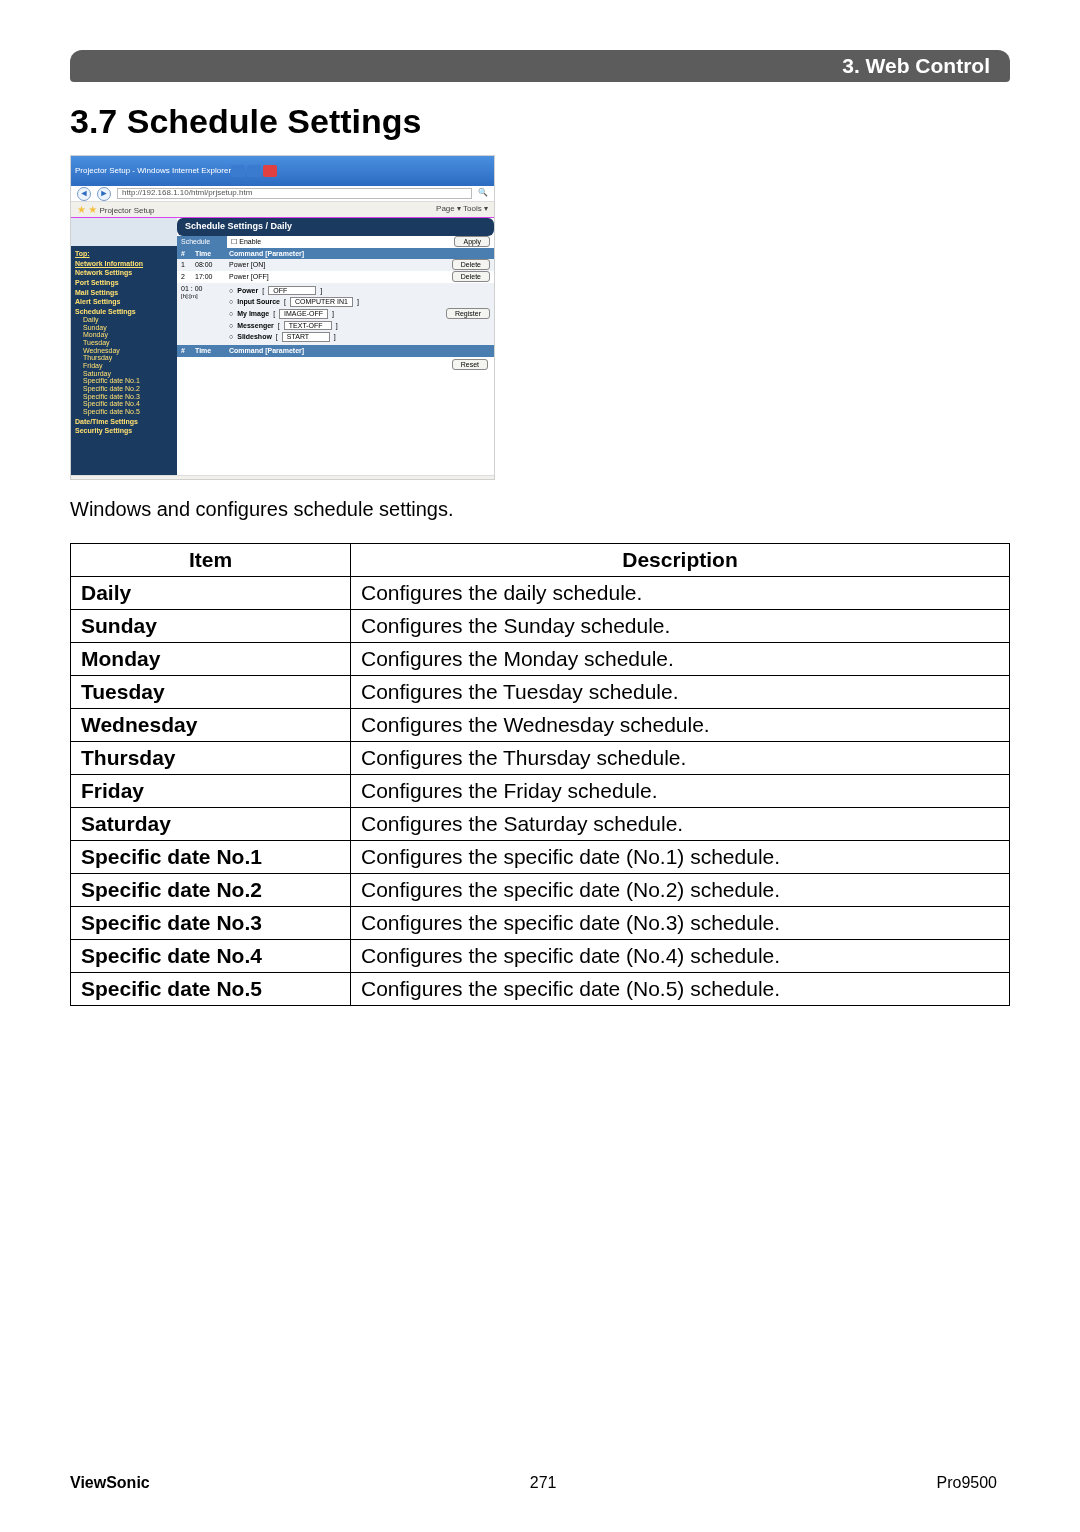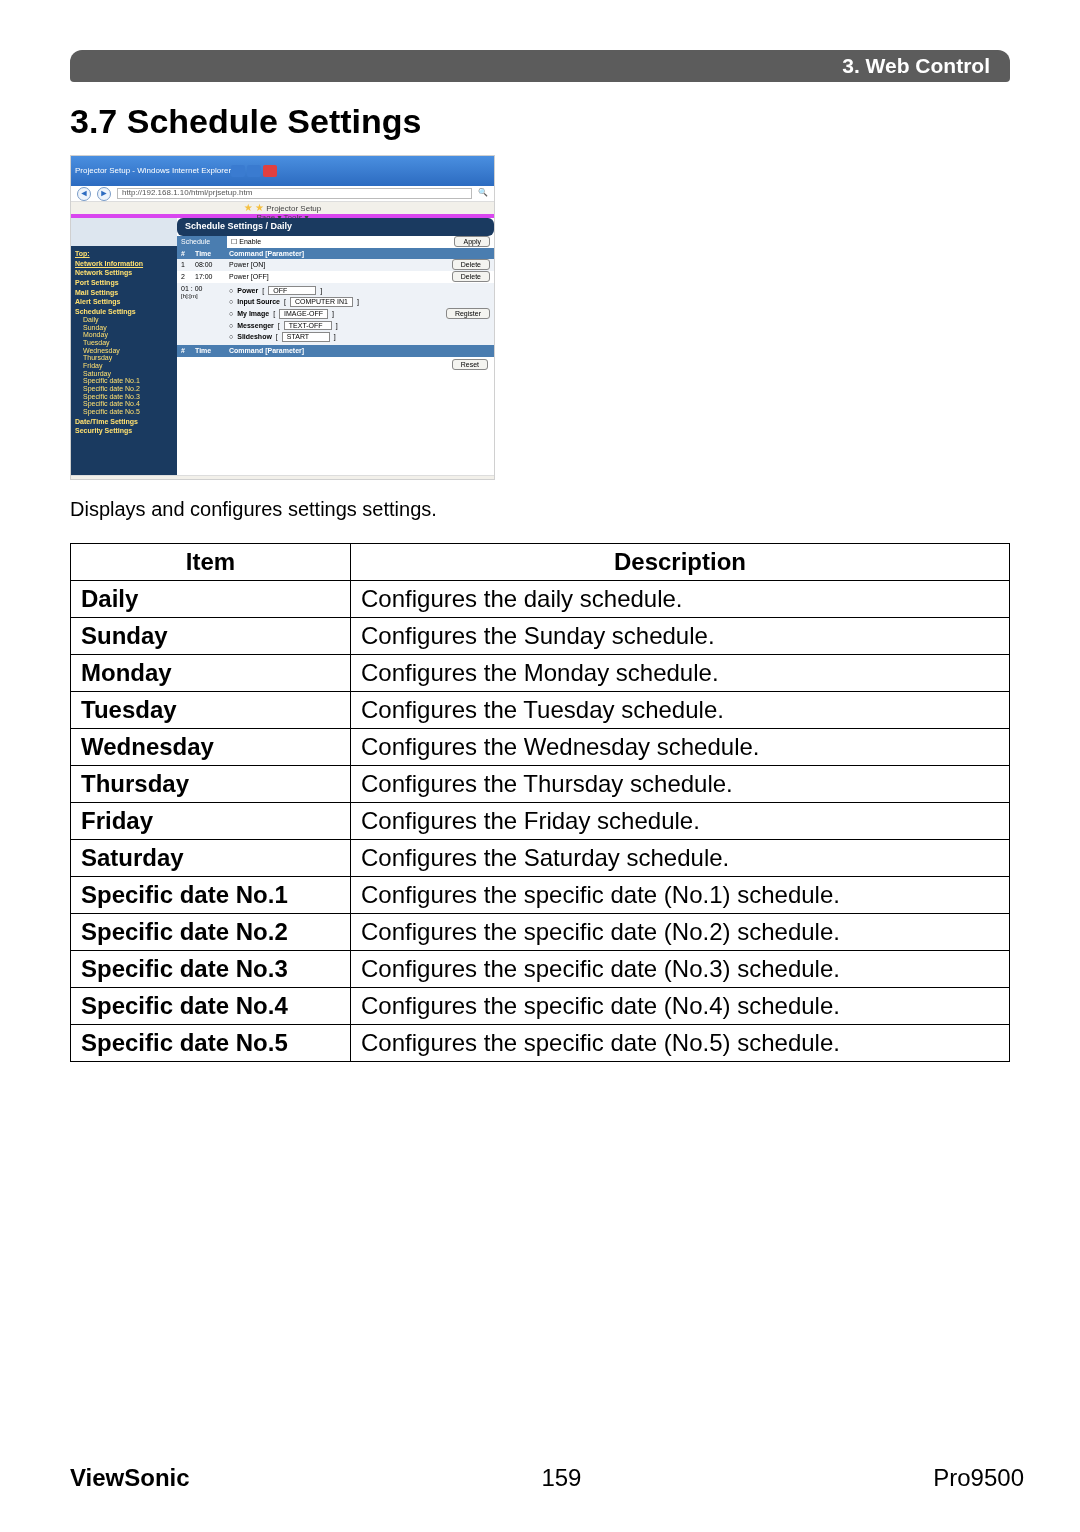--- a/index.html
+++ b/index.html
@@ -56,21 +56,21 @@
     font-size: 8px;
   }
   .ss-winbtns { display: flex; gap: 2px; }
   .ss-winbtns span {
     width: 14px; height: 12px; background: #e04040; display: inline-block;
     border-radius: 2px;
   }
   .ss-winbtns span:nth-child(1), .ss-winbtns span:nth-child(2) { background:#3a7bd0; }
   .ss-addr { background:#fff; height:16px; display:flex; align-items:center; padding:0 6px; gap:6px; color:#888; border-bottom:1px solid #ddd;}
   .ss-addr .ctl { width:14px;height:14px;border:1px solid #7a9cc8;border-radius:50%;background:#eef4fb;color:#2c6bc0;display:flex;align-items:center;justify-content:center;font-size:9px;}
-  .ss-toolbar { background:#f2f0ea; height:16px; display:flex; align-items:center; padding:0 6px; color:#444; border-bottom:4px solid #d946ef; justify-content:space-between;flex-direction:column;}
+  .ss-toolbar { background:#f2f0ea; height:16px; display:flex; align-items:center; padding:0 6px; color:#444; border-bottom:1px solid #d946ef; justify-content:space-between;}
   .ss-toolbar .star { color:#f5c040; font-size:10px;}
   .ss-body { display:flex; height: calc(100% - 66px); }
   .ss-sidebar {
     width: 106px;
     background: #1a3a60;
     color: #fff;
     padding: 4px 4px;
     font-size: 7px;
     overflow: hidden;
   }
@@ -88,37 +88,37 @@
   .ss-btn { background:#f4f4f0;border:1px solid #888;border-radius:3px;padding:1px 8px;font-size:7px;}
   .ss-right { text-align:right; padding:4px 6px;}
   .ss-footer { height:16px; background:#f2f0ea; border-top:1px solid #ddd; display:flex;align-items:center;justify-content:center;padding:0 8px;color:#444;}
   .ss-opt { display:flex; align-items:center; gap:4px; padding:1px 0;}
   .ss-opt .sel { border:1px solid #888;background:#fff;padding:0 4px;font-size:7px;display:inline-block;min-width:48px;}
 
   .intro { font-size: 20px; margin: 10px 0 22px 0; }
   table.desc {
     width: 100%;
     border-collapse: collapse;
-    font-size: 24px;
+    font-size: 21px;
   }
   table.desc th, table.desc td {
     border: 1px solid #000;
     padding: 4px 10px;
     text-align: left;
     vertical-align: top;
   }
   table.desc th { font-weight: bold; text-align: center; }
   table.desc td.item { font-weight: bold; width: 280px; }
   .footer {
     position: absolute;
     bottom: 40px;
-    left: 70px; right: 56px;
+    left: 70px; right: 83px;
     display: flex;
     justify-content: space-between;
-    font-size: 24px;
+    font-size: 16px;
   }
   .footer .brand { font-weight: bold; }
 </style>
 </head>
 <body>
 
 <div class="page">
   <div class="header-bar">
     <span>3. Web Control</span>
   </div>
@@ -239,21 +239,21 @@
           </table>
         <div class="ss-right"><span class="ss-btn">Reset</span></div>
       </div>
     </div>
     <div class="ss-footer">
       <span>Done</span>
       <span><span>Internet</span> &nbsp; <span>100%</span></span>
     </div>
   </div>
 
-  <p class="intro">Displays and configures settings settings.</p>
+  <p class="intro">Windows and configures schedule settings.</p>
 
   <table class="desc">
     <thead>
       <tr>
         <th>Item</th>
         <th>Description</th>
       </tr>
     </thead>
     <tbody id="desc-body">
         <tr>
@@ -306,16 +306,16 @@
         </tr>
         <tr>
           <td class="item">Specific date No.5</td>
           <td>Configures the specific date (No.5) schedule.</td>
         </tr>
       </tbody>
   </table>
 
   <div class="footer">
     <span class="brand">ViewSonic</span>
-    <span>159</span>
+    <span>271</span>
     <span>Pro9500</span>
   </div>
 </div>
 
 </body></html>

